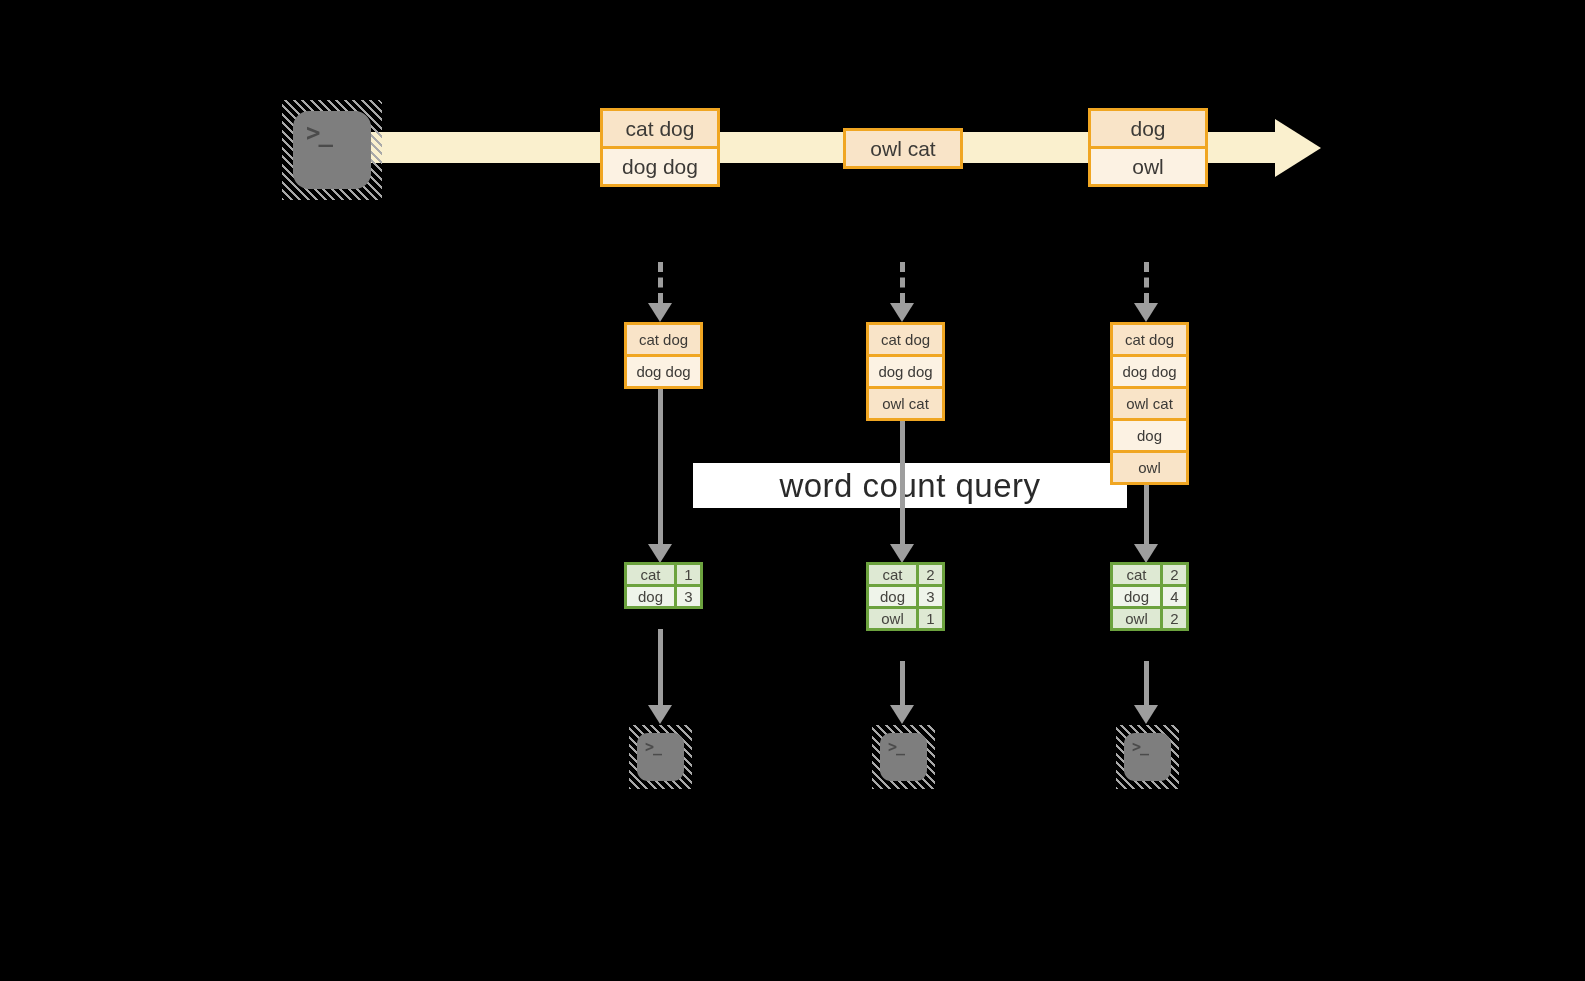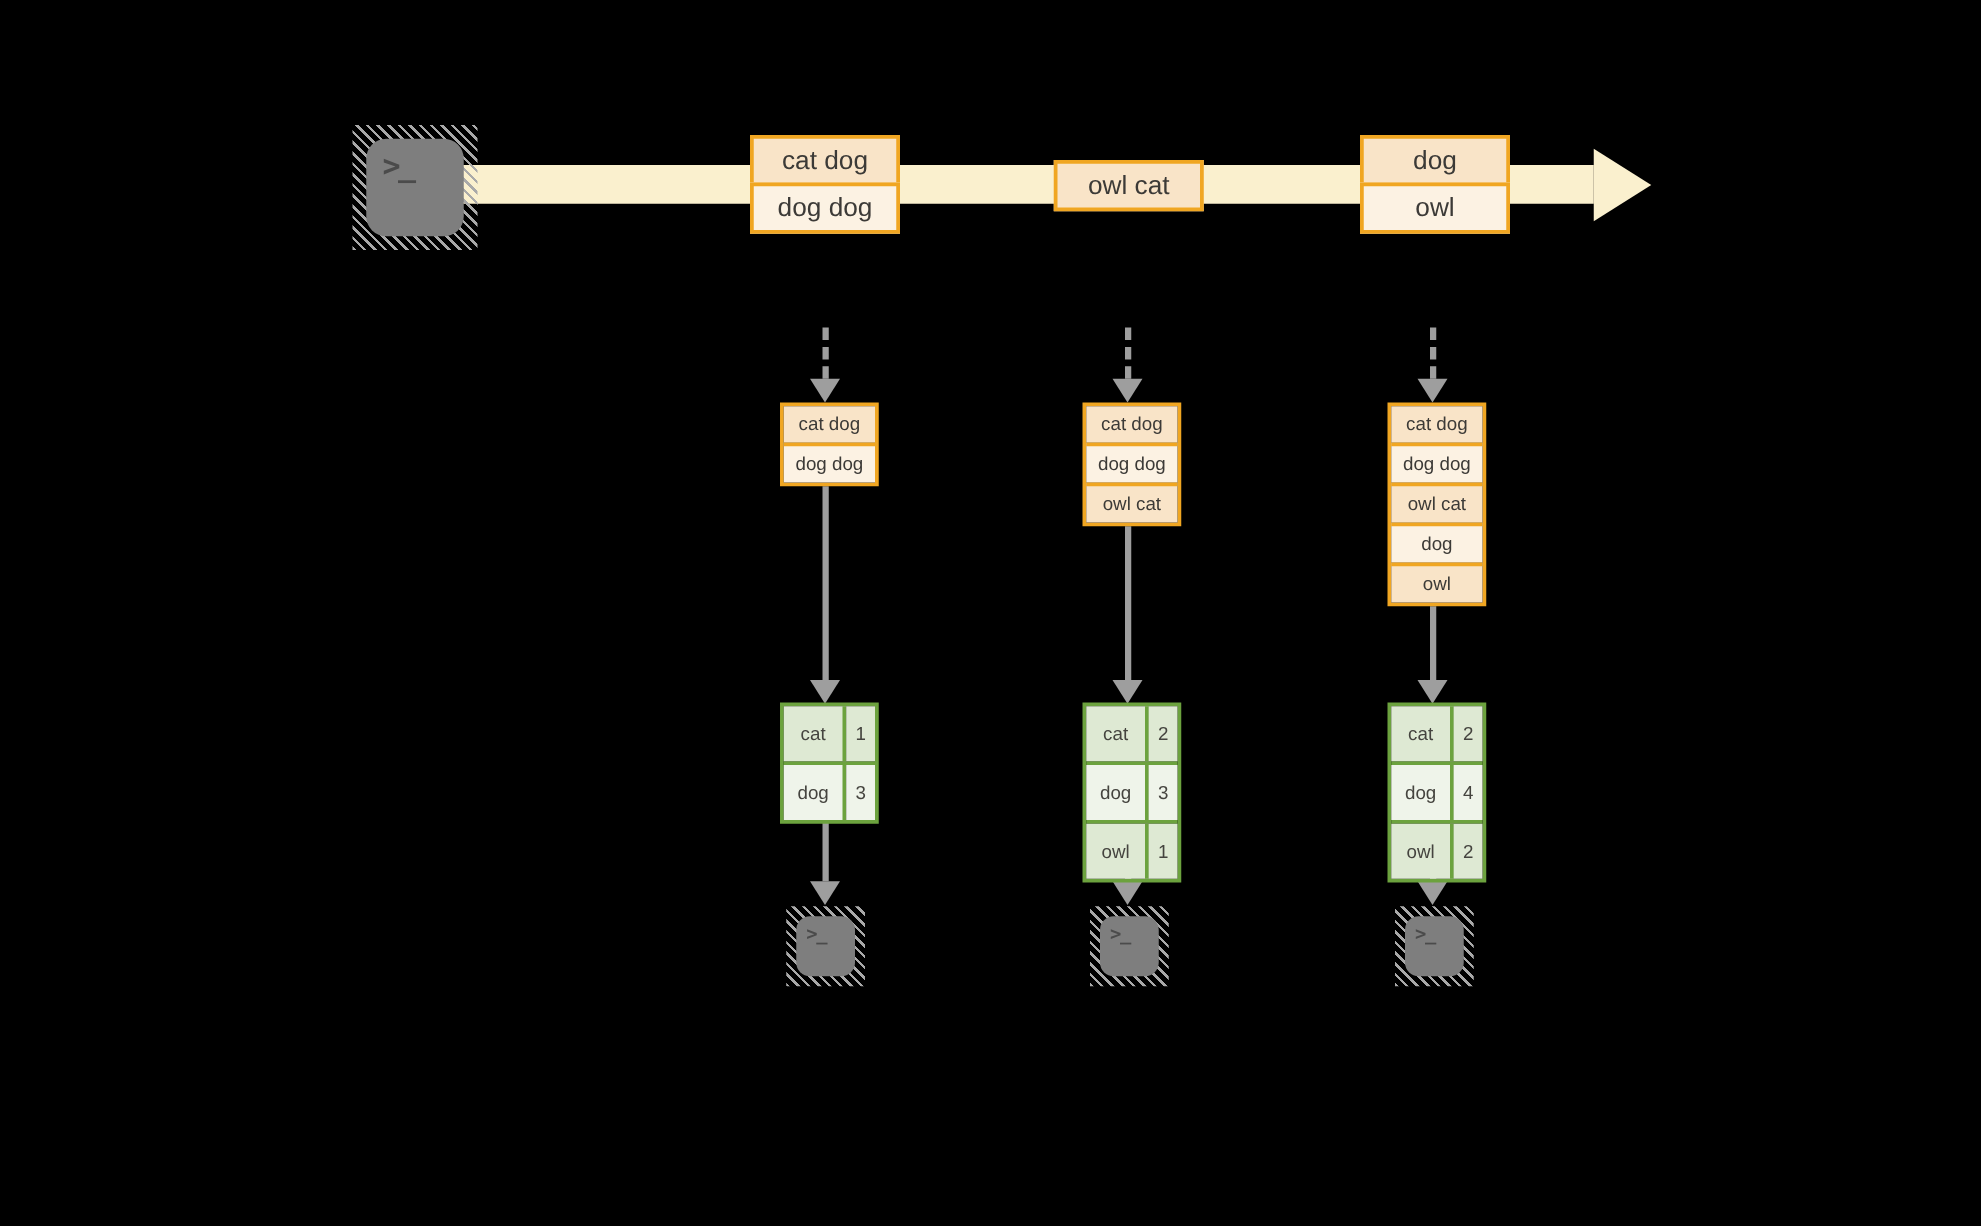--- a/index.html
+++ b/index.html
@@ -35,21 +35,21 @@
   .vdash{position:absolute;width:0;border-left:5px dashed #9E9E9E;z-index:2;}
   .ahead{position:absolute;width:0;height:0;z-index:2;
     border-left:12px solid transparent;border-right:12px solid transparent;border-top:19px solid #9E9E9E;}
   
   .stack{position:absolute;width:73px;border:3px solid #F0A622;box-sizing:content-box;z-index:3;}
   .stack .row{height:29px;display:flex;align-items:center;justify-content:center;
     font-size:15px;color:#3C3A37;}
   .stack .row + .row{border-top:3px solid #F0A622;}
   
   .gtable{position:absolute;width:73px;border:3px solid #6CA23E;box-sizing:content-box;z-index:3;}
-  .gtable .trow{height:44px;display:flex;}
+  .gtable .trow{height:19px;display:flex;}
   .gtable .trow + .trow{border-top:3px solid #6CA23E;}
   .gtable .cell-word{flex:1;display:flex;align-items:center;justify-content:center;
     font-size:15px;color:#45443F;border-right:3px solid #6CA23E;}
   .gtable .cell-count{width:23px;display:flex;align-items:center;justify-content:center;
     font-size:15px;color:#45443F;}
   .gfill-a{background:#DEE9D3;}
   .gfill-b{background:#EFF4EA;}
   
   .banner{position:absolute;left:693px;top:463px;width:434px;height:45px;background:#FFFFFF;z-index:1;
     display:flex;align-items:center;justify-content:center;}
@@ -91,20 +91,23 @@
       </div>
   </div>
 
   <div class="vdash" style="left:658px;top:262px;height:41px;"></div>
   <div class="ahead" style="left:648px;top:303px;"></div>
   <div class="vdash" style="left:900px;top:262px;height:41px;"></div>
   <div class="ahead" style="left:890px;top:303px;"></div>
   <div class="vdash" style="left:1144px;top:262px;height:41px;"></div>
   <div class="ahead" style="left:1134px;top:303px;"></div>
 
+  <div class="banner">
+    <span>word count query</span>
+  </div>
 
   <div class="stack" style="left:624px;top:322px;">
     <div class="row fill-a">cat dog</div>
     <div class="row fill-b">dog dog</div>
   </div>
   <div class="stack" style="left:866px;top:322px;">
     <div class="row fill-a">cat dog</div>
     <div class="row fill-b">dog dog</div>
     <div class="row fill-a">owl cat</div>
   </div>

